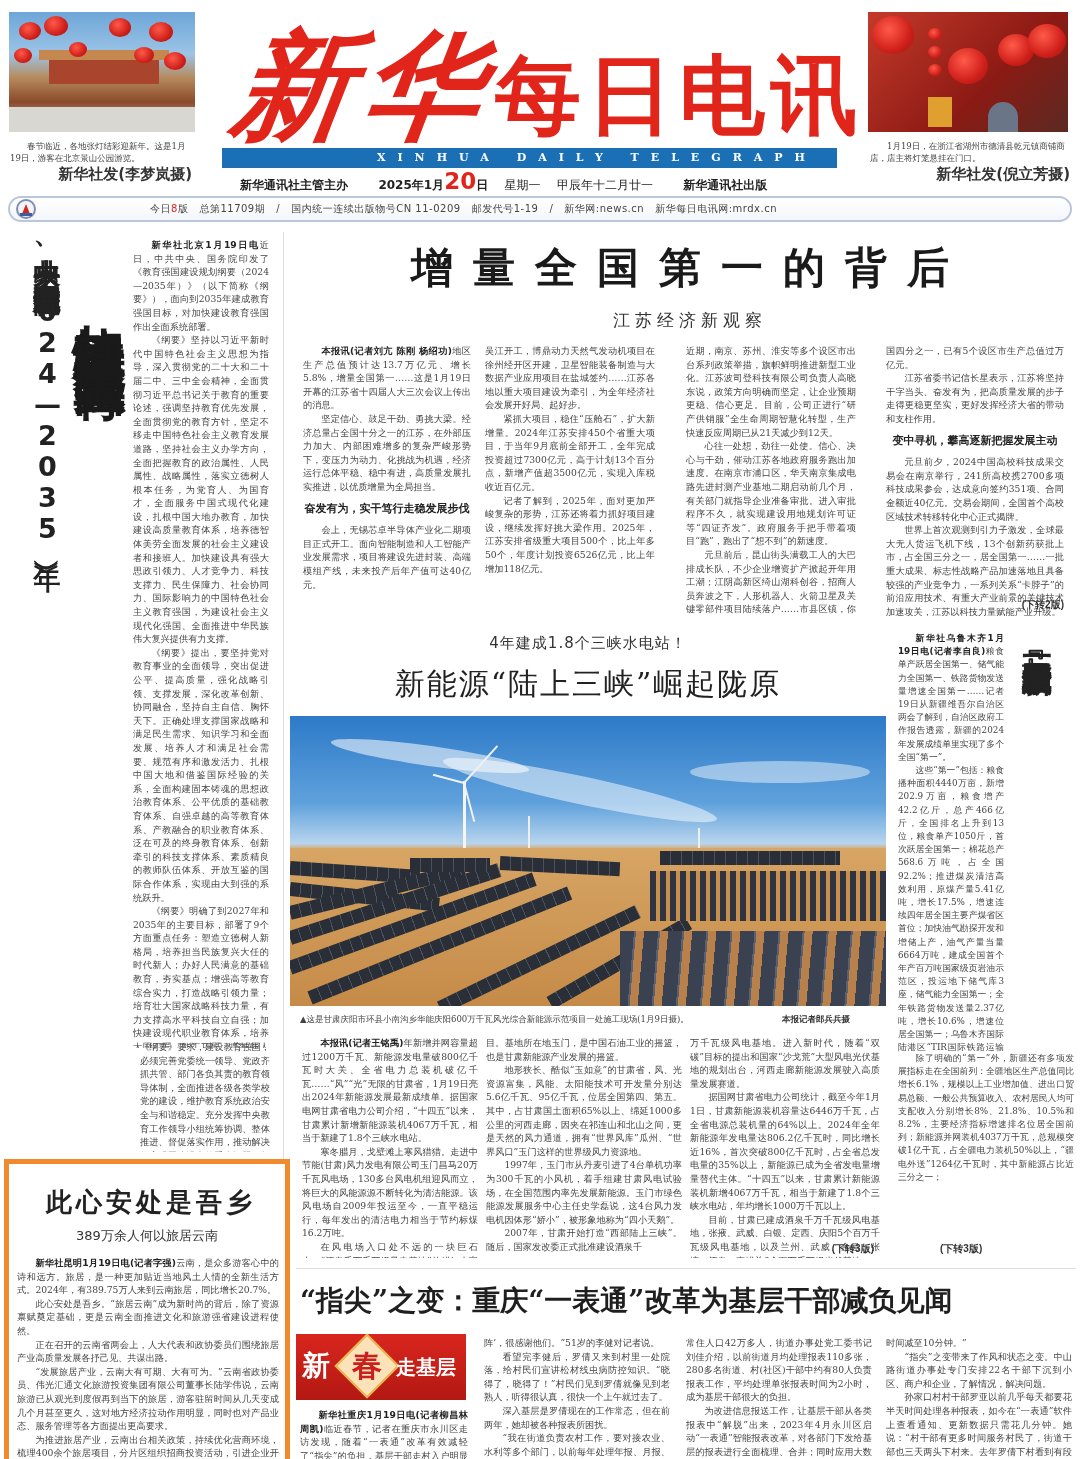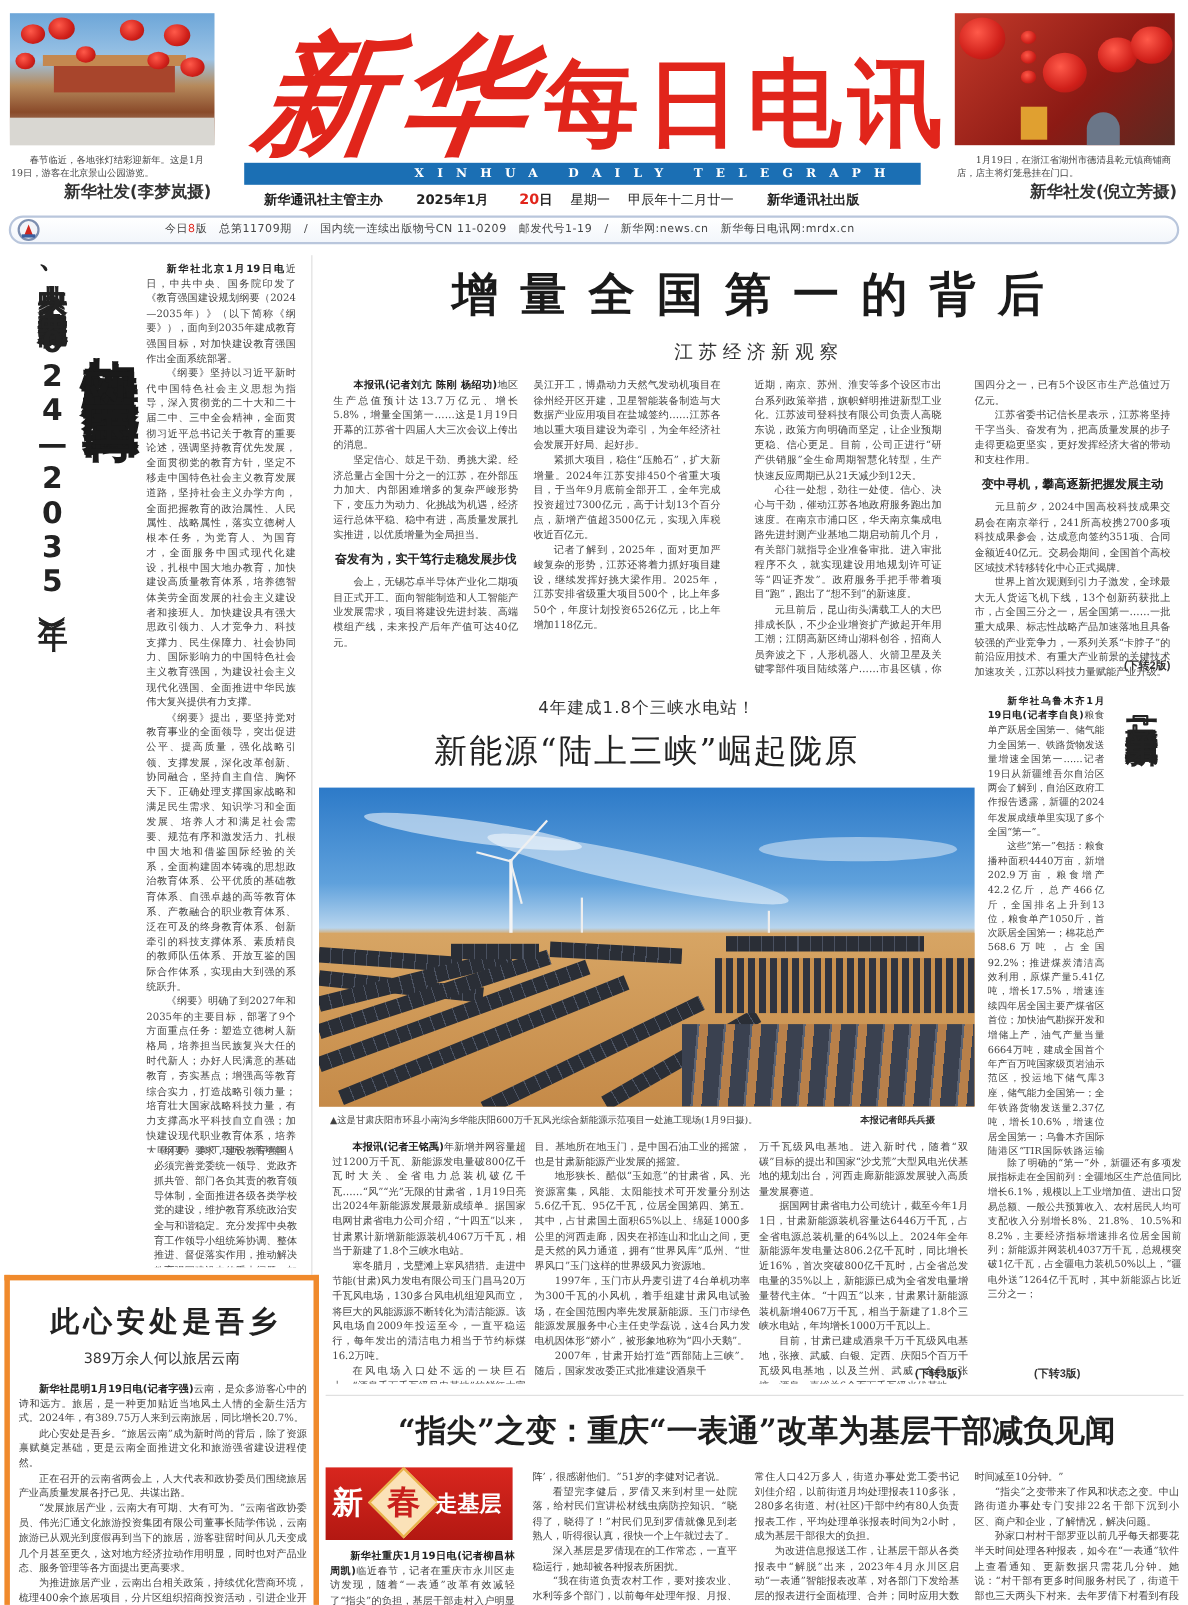--- a/index.html
+++ b/index.html
@@ -47,21 +47,21 @@
   <div class="abs caption" style="left:10px;top:140px;width:180px;text-indent:2em;">春节临近，各地张灯结彩迎新年。这是1月19日，游客在北京景山公园游览。</div>
   <div class="abs credit" style="left:10px;top:165px;width:182px;">新华社发(李梦岚摄)</div>
 
   <div class="abs logo-text" style="left:235px;top:18px;font-size:118px;line-height:135px;font-style:italic;font-family:'DejaVu Serif','Liberation Serif',serif;letter-spacing:10px;transform:skewX(-8deg);">新华</div>
   <div class="abs logo-text" style="left:495px;top:45px;font-size:86px;line-height:100px;font-family:'DejaVu Serif','Liberation Serif',serif;letter-spacing:6px;">每日电讯</div>
   <div class="abs blue-band" style="left:222px;top:148px;width:615px;height:20px;line-height:20px;">XINHUA DAILY TELEGRAPH</div>
 
   <div class="abs" style="left:240px;top:172px;width:600px;height:18px;font-size:12px;line-height:18px;font-weight:bold;color:#222;white-space:nowrap;">
     <span class="serif">新华通讯社主管主办</span>
     <span style="display:inline-block;width:22px;"></span>
-    <span class="sans">2025年1月</span><span class="sans" style="color:#e1251b;font-size:13px;margin-left:28px;">20</span><span class="sans">日</span>
+    <span class="sans">2025年1月</span><span class="sans" style="color:#e1251b;font-size:23px;">20</span><span class="sans">日</span>
     <span style="display:inline-block;width:8px;"></span>
     <span class="sans" style="font-weight:normal;">星期一</span>
     <span style="display:inline-block;width:8px;"></span>
     <span class="sans" style="font-weight:normal;">甲辰年十二月廿一</span>
     <span style="display:inline-block;width:22px;"></span>
     <span class="serif">新华通讯社出版</span>
   </div>
 
   <div class="abs photo" style="left:868px;top:12px;width:200px;height:120px;background:linear-gradient(135deg,#c43a2a,#8c1a14 60%,#5a2a22);">
     <div class="lantern" style="left:4px;top:4px;width:42px;height:38px;"></div>
@@ -210,36 +210,36 @@
   <div class="abs body-text" style="left:8px;top:92px;width:262px;height:208px;">
     <p class="lead"><b>新华社昆明1月19日电(记者字强)</b><span>云南，是众多游客心中的诗和远方。旅居，是一种更加贴近当地风土人情的全新生活方式。2024年，有389.75万人来到云南旅居，同比增长20.7%。</span></p>
     <p>此心安处是吾乡。“旅居云南”成为新时尚的背后，除了资源禀赋奠定基础，更是云南全面推进文化和旅游强省建设进程使然。</p>
     <p>正在召开的云南省两会上，人大代表和政协委员们围绕旅居产业高质量发展各抒己见、共谋出路。</p>
     <p>“发展旅居产业，云南大有可期、大有可为。”云南省政协委员、伟光汇通文化旅游投资集团有限公司董事长陆学伟说，云南旅游已从观光到度假再到当下的旅居，游客驻留时间从几天变成几个月甚至更久，这对地方经济拉动作用明显，同时也对产品业态、服务管理等各方面提出更高要求。</p>
     <p>为推进旅居产业，云南出台相关政策，持续优化营商环境，梳理400余个旅居项目，分片区组织招商投资活动，引进企业开展规模化、品牌化、连锁化经营。</p>
   </div>
 </div>
 
 <div class="abs" style="left:296px;top:1268px;width:780px;height:1px;background:#ddd;"></div>
-<div class="abs serif" style="left:300px;top:1280px;width:776px;text-align:center;font-size:28px;line-height:42px;font-weight:bold;color:#1f1f1f;">“指尖”之变：重庆“一表通”改革为基层干部减负见闻</div>
+<div class="abs serif" style="left:300px;top:1280px;width:776px;text-align:left;font-size:28px;line-height:42px;font-weight:bold;color:#1f1f1f;">“指尖”之变：重庆“一表通”改革为基层干部减负见闻</div>
 
 <div class="abs" style="left:296px;top:1334px;width:170px;height:66px;background:linear-gradient(#d8261e,#b31812);">
   <span class="abs serif" style="left:6px;top:12px;font-size:28px;line-height:40px;color:#fff;font-weight:bold;">新</span>
   <div class="abs" style="left:48px;top:9px;width:46px;height:46px;background:#fbe2b8;transform:rotate(45deg);border:2px solid #e9b24a;"></div>
   <span class="abs serif" style="left:56px;top:12px;font-size:30px;line-height:40px;color:#c8201c;font-weight:bold;">春</span>
   <span class="abs serif" style="left:100px;top:18px;font-size:20px;line-height:30px;color:#fff;font-weight:bold;">走基层</span>
 </div>
 
 <div class="abs body-text" style="left:300px;top:1408px;width:168px;height:51px;">
   <p class="lead"><b>新华社重庆1月19日电(记者柳昌林 周凯)</b><span>临近春节，记者在重庆市永川区走访发现，随着“一表通”改革有效减轻了“指尖”的负担，基层干部走村入户明显增多，和群</span></p>
 </div>
 <div class="abs body-text" style="left:484px;top:1336px;width:186px;height:123px;">
   <p style="text-indent:0;">阵’，很感谢他们。”51岁的李健对记者说。</p>
   <p>看望完李健后，罗倩又来到村里一处院落，给村民们宣讲松材线虫病防控知识。“晓得了，晓得了！”村民们见到罗倩就像见到老熟人，听得很认真，很快一个上午就过去了。</p>
-  <p>深入基层是罗倩现在的工作常态，一直平稳运行，她却被各种报表所困扰。</p>
+  <p>深入基层是罗倩现在的工作常态，但在前两年，她却被各种报表所困扰。</p>
   <p>“我在街道负责农村工作，要对接农业、水利等多个部门，以前每年处理年报、月报、周报等各种报表200多张。因为报表太多，我过过</p>
 </div>
 <div class="abs body-text" style="left:686px;top:1336px;width:186px;height:123px;">
   <p style="text-indent:0;">常住人口42万多人，街道办事处党工委书记刘佳介绍，以前街道月均处理报表110多张，280多名街道、村(社区)干部中约有80人负责报表工作，平均处理单张报表时间为2小时，成为基层干部很大的负担。</p>
   <p>为改进信息报送工作，让基层干部从各类报表中“解脱”出来，2023年4月永川区启动“一表通”智能报表改革，对各部门下发给基层的报表进行全面梳理、合并；同时应用大数据技术开发相关软件，除必要的纸质件</p>
 </div>
 <div class="abs body-text" style="left:886px;top:1336px;width:186px;height:123px;">
   <p style="text-indent:0;">时间减至10分钟。”</p>
   <p>“指尖”之变带来了作风和状态之变。中山路街道办事处专门安排22名干部下沉到小区、商户和企业，了解情况，解决问题。</p>
   <p>孙家口村村干部罗亚以前几乎每天都要花半天时间处理各种报表，如今在“一表通”软件上查看通知、更新数据只需花几分钟。她说：“村干部有更多时间服务村民了，街道干部也三天两头下村来。去年罗倩下村看到有段道路破损，上报后很快就修好了。”</p>

